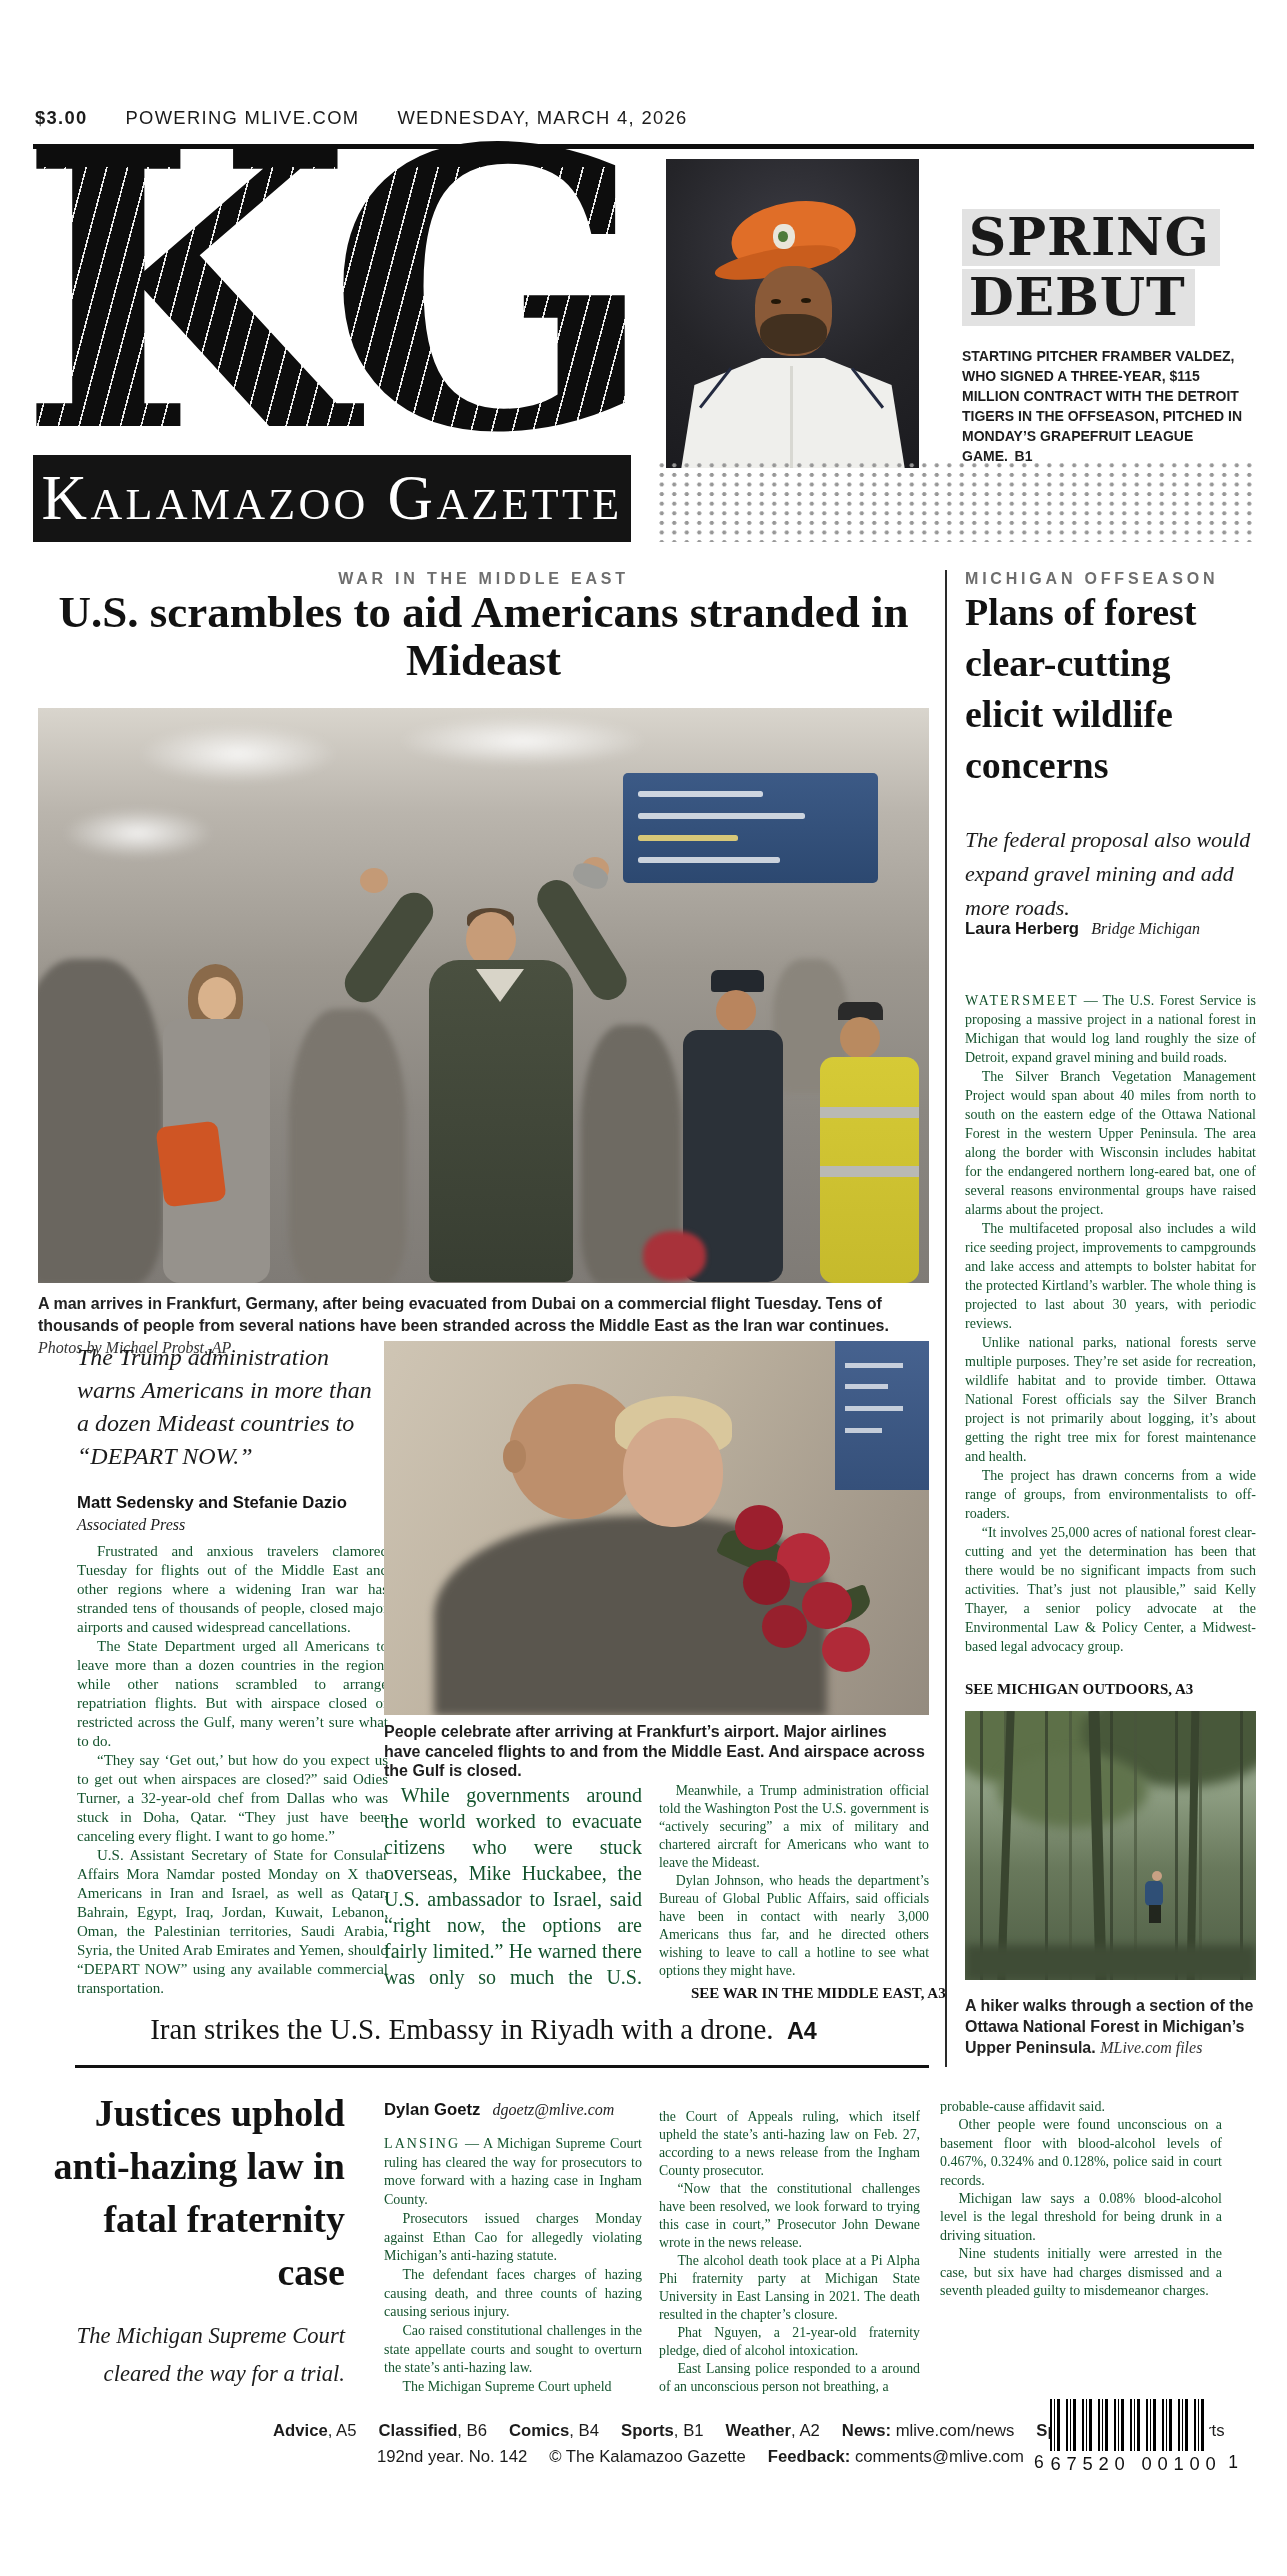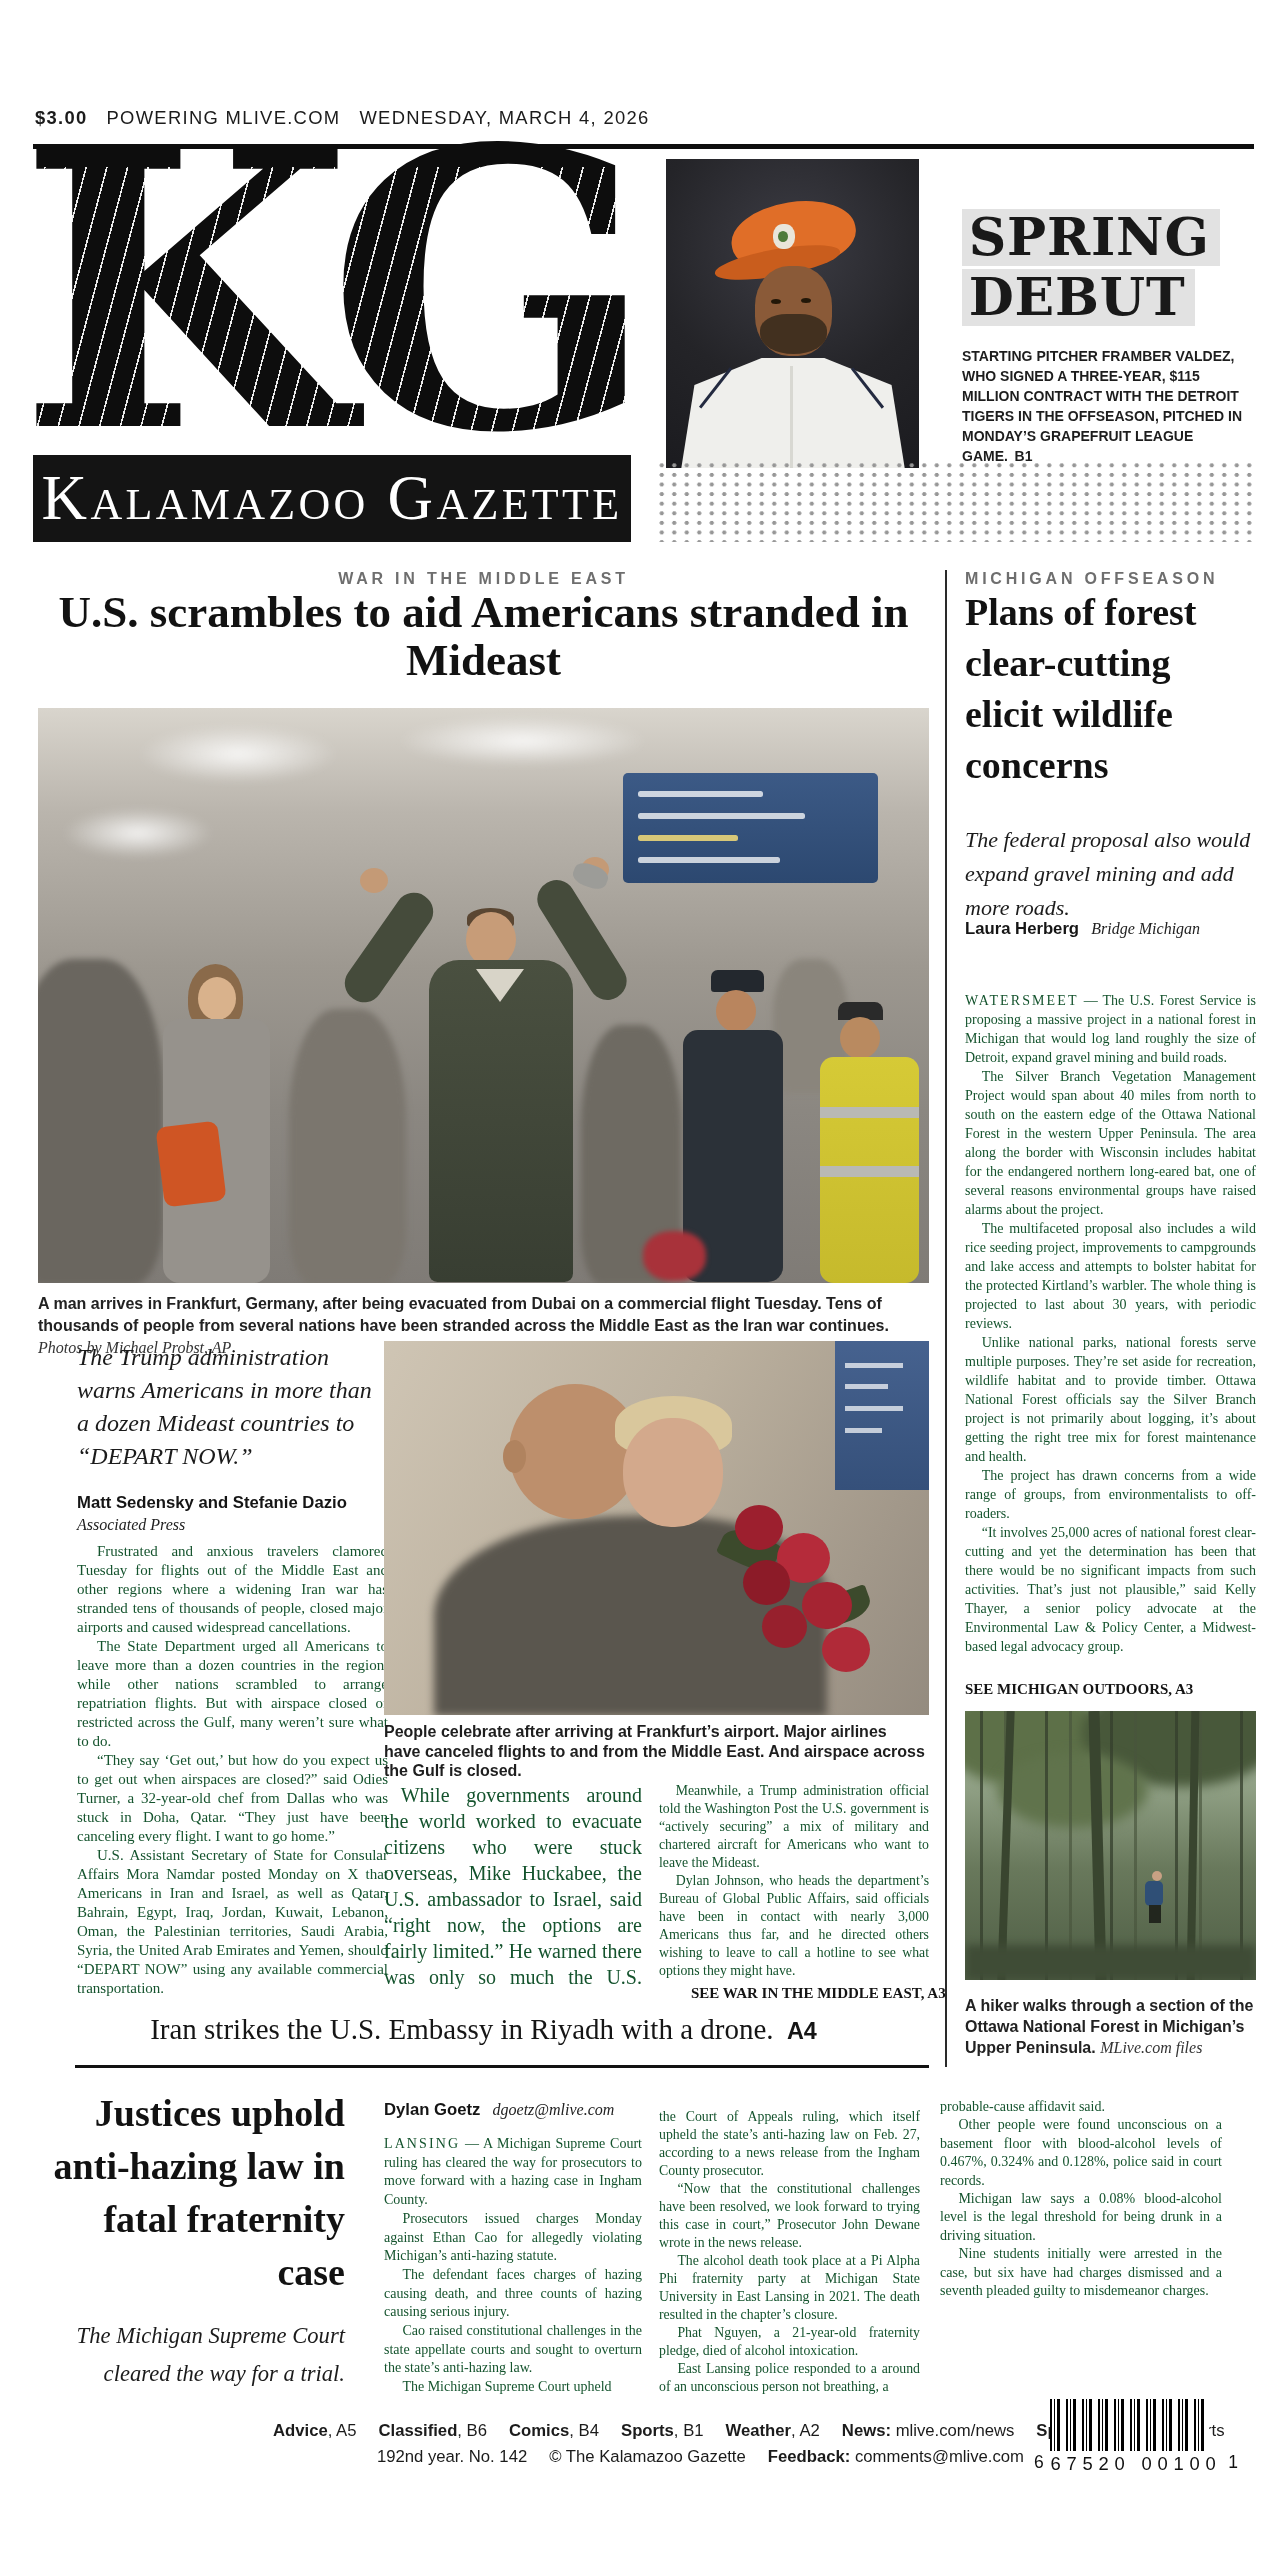--- a/index.html
+++ b/index.html
@@ -1,21 +1,21 @@
 <!DOCTYPE html>
 <html style="font-size:13.4px"><head>
 <meta charset="utf-8">
 <style>
   html,body{margin:0;padding:0;background:#e9e9e9;}
   .page{position:relative;width:1287px;height:2576px;background:#fff;margin:0 auto;
         font-family:"Liberation Sans",sans-serif;color:#1a1a1a;overflow:hidden;}
   .abs{position:absolute;}
 
   
-  .topbar{left:35px;top:107px;display:flex;gap:19px;font-size:18.4px;letter-spacing:1.3px;color:#1b1b1b;}
+  .topbar{left:35px;top:107px;display:flex;gap:38px;font-size:18.4px;letter-spacing:1.3px;color:#1b1b1b;}
   .topbar .price{font-weight:bold;}
   .toprule{left:33px;top:144px;width:1221px;height:5px;background:#0e0e0e;}
 
   
   .kg{left:18.4px;top:99px;font-family:"DejaVu Serif",serif;font-weight:bold;font-size:384px;
       line-height:1;letter-spacing:-25px;color:#0d0d0d;}
   .kg-stripes{left:25px;top:167px;width:622px;height:284px;pointer-events:none;
       background:repeating-linear-gradient(105deg,transparent 0 18.4px,rgba(255,255,255,.92) 18.4px 20px);}
   .gazette-bar{left:33px;top:455px;width:598px;height:87px;background:#141414;
       display:flex;align-items:center;justify-content:center;}

